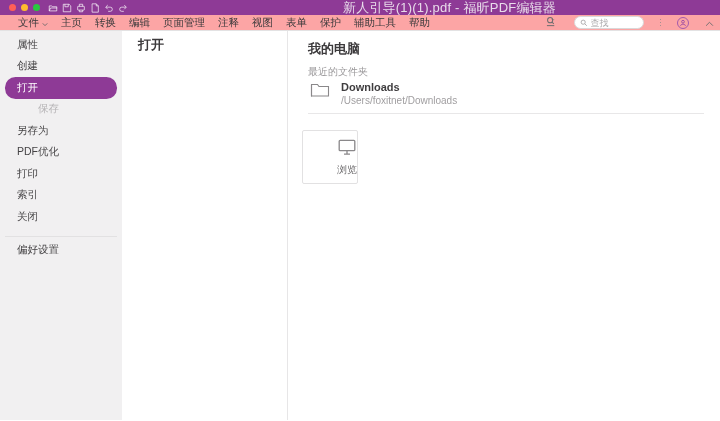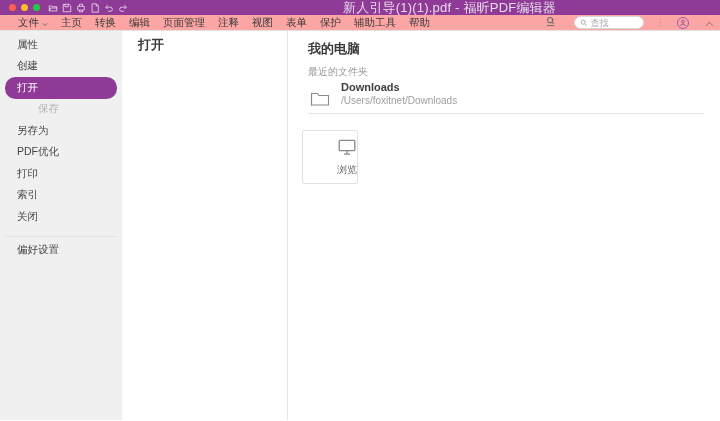--- a/index.html
+++ b/index.html
@@ -56,21 +56,21 @@
               padding-left:8px; font-size:10.5px; color:#4a484a; border-radius:11px; cursor:default; }
   .mid-item.selected { background:#edebed; color:#8e3a96; font-weight:700; }
   .mid-item svg { flex:none; }
   .icon-gray { stroke:#7c7a7c; fill:none; stroke-width:1.1; }
   .icon-purple { stroke:#8e3a96; fill:none; stroke-width:1.1; }
 
   
   .content { flex:1; padding:10px 16px 0 20px; }
   .content-title { font-size:13px; font-weight:700; color:#3c3a3c; line-height:15px; }
   .recent-label { margin-top:10px; font-size:10px; color:#9b999b; line-height:12px; }
-  .folder-row { display:flex; align-items:flex-end; gap:11px; margin-top:3px; padding-bottom:6px;
+  .folder-row { display:flex; align-items:flex-start; gap:11px; margin-top:3px; padding-bottom:6px;
                 border-bottom:1px solid #e8e7e8; cursor:default; }
   .folder-row svg { flex:none; stroke:#8a888a; fill:none; stroke-width:1.1; margin-left:2px; }
   .folder-name { font-size:11px; font-weight:700; color:#3f3d3f; line-height:13px; }
   .folder-path { font-size:10px; color:#a09ea0; line-height:12px; margin-top:1px; }
   .browse-box { width:56px; height:54px; border:1px solid #e2e1e2; border-radius:2px; background:#fff;
                 margin-top:16px; margin-left:-6px; display:flex; flex-direction:column;
                 align-items:flex-end; justify-content:center; gap:7px; cursor:default; }
   .browse-box svg { stroke:#8a888a; fill:none; stroke-width:1.1; }
   .browse-label { font-size:10px; color:#6f6d6f; }
 </style>

